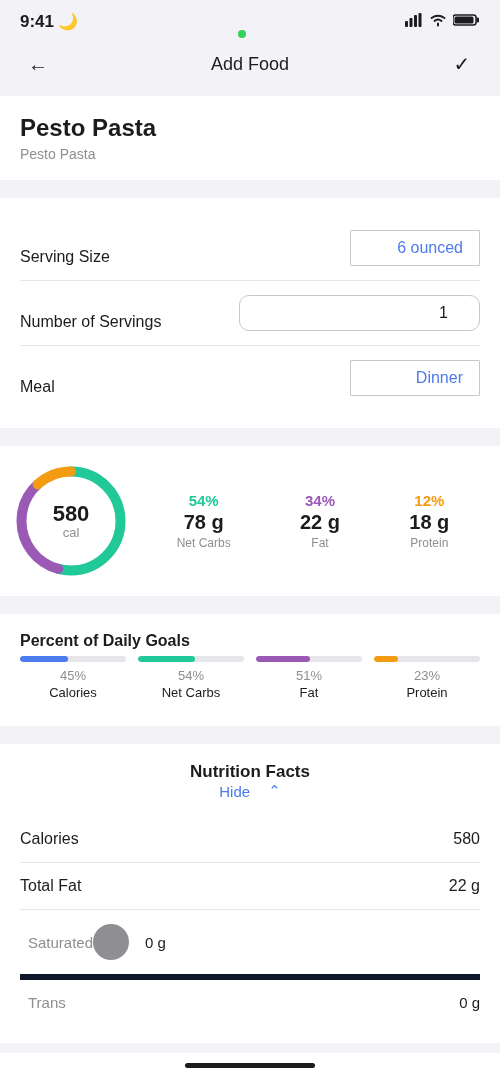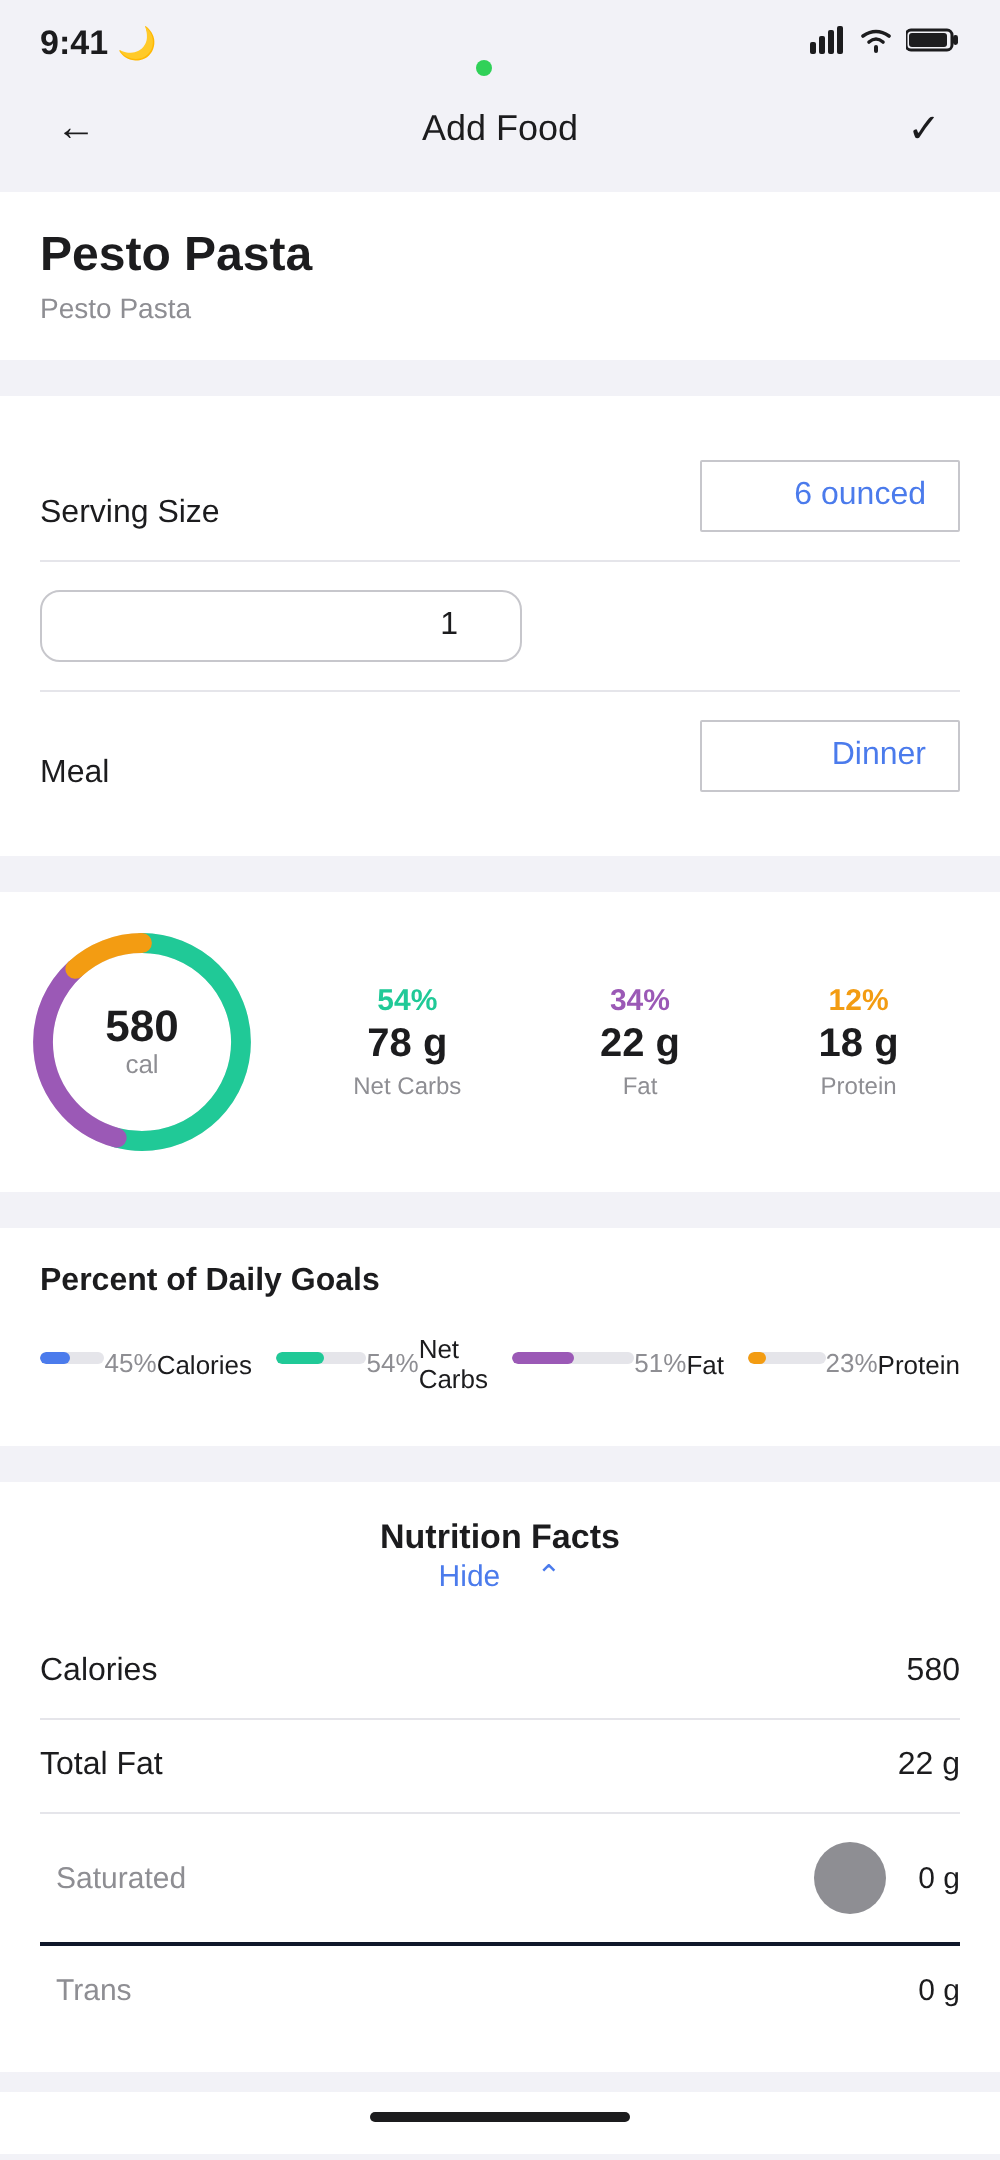--- a/index.html
+++ b/index.html
@@ -195,32 +195,32 @@
     
     .goals-section {
       background: #fff;
       padding: 18px 20px;
       margin-bottom: 10px;
     }
     .goals-title {
       font-size: 16px;
       font-weight: 600;
       color: #1c1c1e;
-      margin-bottom: 17px;
+      margin-bottom: 6px;
     }
     .goals-bars {
       display: flex;
       justify-content: space-between;
       gap: 12px;
       margin-bottom: 8px;
     }
     .goal-bar-item {
       flex: 1;
       display: flex;
-      flex-direction: row;
+      flex-direction: column;
       align-items: center;
     }
     .bar-track {
       width: 100%;
       height: 6px;
       background: #e5e5ea;
       border-radius: 3px;
       overflow: hidden;
       margin-bottom: 6px;
     }
@@ -293,24 +293,23 @@
       font-size: 16px;
       color: #1c1c1e;
     }
     .nf-value-sub {
       font-size: 15px;
       color: #1c1c1e;
     }
 
     .saturated-row {
       display: flex;
-      justify-content: space-between;
       align-items: center;
       padding: 14px 0;
-      border-bottom: 2px solid #0f172a;
+      border-bottom: 6px solid #0f172a;
       position: relative;
     }
     .sat-dot {
       width: 36px;
       height: 36px;
       border-radius: 50%;
       background: #8e8e93;
       position: absolute;
       right: 60px;
       top: 50%;
@@ -384,20 +383,21 @@
 </div>
 
 <div class="divider-section"></div>
 
 <div class="card">
   <div class="field-row">
     <span class="field-label">Serving Size</span>
     <button class="field-value-btn">6 ounced</button>
   </div>
   <div class="field-row">
+    <span class="field-label">Number of Servings</span>
     <input class="field-value-input" type="number" value="1" style="">
   </div>
   <div class="field-row">
     <span class="field-label">Meal</span>
     <button class="field-value-btn">Dinner</button>
   </div>
 </div>
 
 <div class="divider-section"></div>
 

